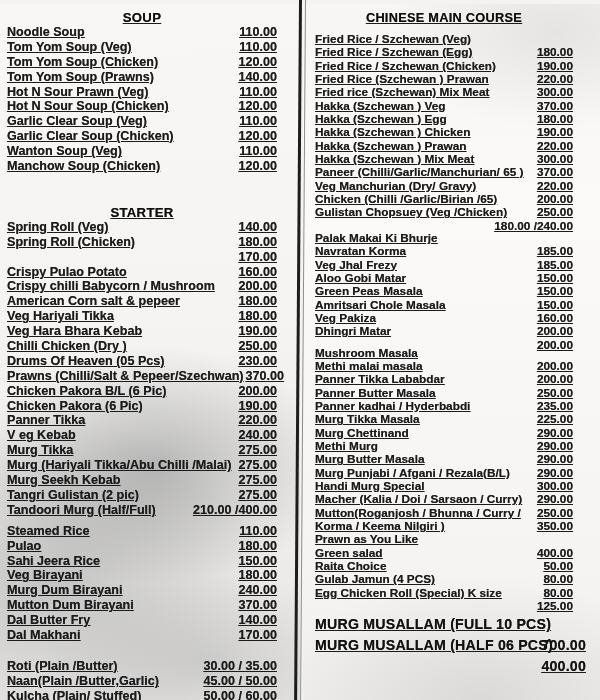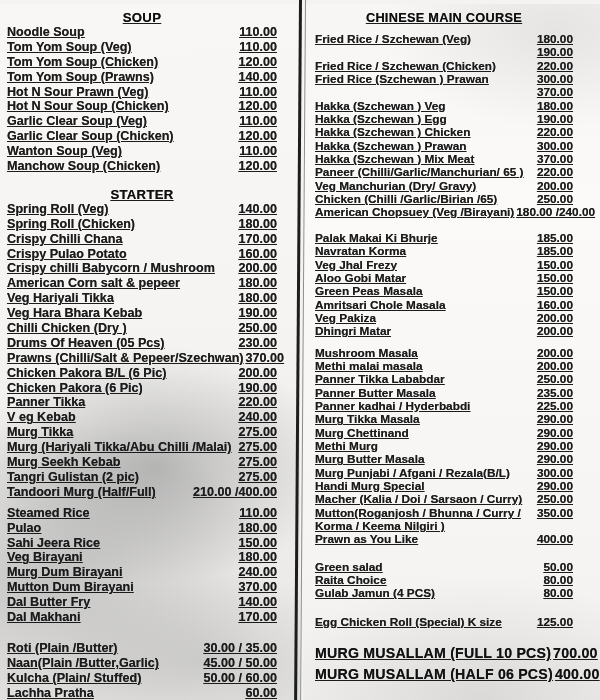--- a/index.html
+++ b/index.html
@@ -28,36 +28,36 @@
     background:
       radial-gradient(ellipse 240px 140px at 85% 4%, rgba(130,130,130,.16), rgba(130,130,130,0) 70%),
       radial-gradient(ellipse 280px 160px at 60% 99%, rgba(130,130,130,.20), rgba(130,130,130,0) 75%),
       linear-gradient(180deg,#f7f6f5 0%,#fbfaf9 30%,#f5f4f3 80%,#f0efee 100%);
   }
   .hdr{
     text-align:center;font-weight:700;color:#0e0e0e;letter-spacing:.25px;
     height:15px;line-height:15px;font-size:13.2px;
   }
   .col-right .hdr{font-size:12.8px;}
-  .hdr-starter{margin-top:13px;}
+  .hdr-starter{margin-top:31px;}
   .row{
     display:flex;justify-content:space-between;align-items:baseline;
     white-space:nowrap;
   }
   .col-left .row{height:14.9px;line-height:14.9px;font-size:12.6px;text-align:center;}
-  .col-right .row{height:13.35px;line-height:13.35px;font-size:11.8px;}
+  .col-right .row{height:13.35px;line-height:13.35px;font-size:11.8px;flex-direction:column;}
   .nm{flex:0 1 auto;}
   .pr{margin-left:auto;padding-left:2px;}
   .sec-rice{margin-top:6px;}
   .sec-breads{margin-top:16px;}
   .sec-chinese{margin-top:8px;}
   .sec-vegmains{margin-top:12px;}
   .sec-mains{margin-top:8px;}
-  .sec-sides{margin-top:14px;}
-  .sec-roll{margin-top:15px;}
+  .sec-sides{}
+  .sec-roll{}
   .sec-musallam{margin-top:14px;margin-right:-13px;}
   .sec-musallam .row{font-size:14.2px;height:21px;line-height:21px;letter-spacing:.2px;color:#111;}
   .divider{
     position:absolute;left:299px;top:0;width:10px;height:700px;
     transform:rotate(.4deg);transform-origin:50% 0;z-index:3;pointer-events:none;
   }
   .divider .dl-main{position:absolute;left:0;top:0;width:2.5px;height:100%;background:#1d1d1d;}
   .divider .dl-thin{position:absolute;left:5.5px;top:0;width:1.5px;height:100%;background:#474747;opacity:.6;}
 </style>
 </head>
@@ -113,21 +113,20 @@
     <div class="sec sec-starter">
         <div class="row">
           <span class="nm">Spring Roll (Veg)</span>
           <span class="pr">140.00</span>
         </div>
         <div class="row">
           <span class="nm">Spring Roll (Chicken)</span>
           <span class="pr">180.00</span>
         </div>
         <div class="row">
-          <span class="nm">Crispy Chilli Chana</span>
           <span class="pr">170.00</span>
         </div>
         <div class="row">
           <span class="nm">Crispy Pulao Potato</span>
           <span class="pr">160.00</span>
         </div>
         <div class="row">
           <span class="nm">Crispy chilli Babycorn / Mushroom</span>
           <span class="pr">200.00</span>
         </div>
@@ -247,31 +246,33 @@
   </div>
 
   <div class="col col-right">
     <div class="hdr hdr-chinese">CHINESE MAIN COURSE</div>
     <div class="sec sec-chinese">
         <div class="row">
           <span class="nm">Fried Rice  / Szchewan  (Veg)</span>
           <span class="pr">180.00</span>
         </div>
         <div class="row">
+          <span class="nm">Fried Rice / Szchewan   (Egg)</span>
           <span class="pr">190.00</span>
         </div>
         <div class="row">
           <span class="nm">Fried Rice / Szchewan  (Chicken)</span>
           <span class="pr">220.00</span>
         </div>
         <div class="row">
           <span class="nm">Fried Rice (Szchewan ) Prawan</span>
           <span class="pr">300.00</span>
         </div>
         <div class="row">
+          <span class="nm">Fried rice (Szchewan) Mix Meat</span>
           <span class="pr">370.00</span>
         </div>
         <div class="row">
           <span class="nm">Hakka (Szchewan ) Veg</span>
           <span class="pr">180.00</span>
         </div>
         <div class="row">
           <span class="nm">Hakka (Szchewan ) Egg</span>
           <span class="pr">190.00</span>
         </div>
@@ -293,21 +294,21 @@
         </div>
         <div class="row">
           <span class="nm">Veg Manchurian (Dry/ Gravy)</span>
           <span class="pr">200.00</span>
         </div>
         <div class="row">
           <span class="nm">Chicken (Chilli /Garlic/Birian /65)</span>
           <span class="pr">250.00</span>
         </div>
         <div class="row">
-          <span class="nm">American Chopsuey (Veg /Birayani)</span>
+          <span class="nm">Gulistan Chopsuey (Veg /Chicken)</span>
           <span class="pr">180.00 /240.00</span>
         </div>
       </div>
     <div class="sec sec-vegmains">
         <div class="row">
           <span class="nm">Palak Makai Ki Bhurje</span>
           <span class="pr">185.00</span>
         </div>
         <div class="row">
           <span class="nm">Navratan Korma</span>

